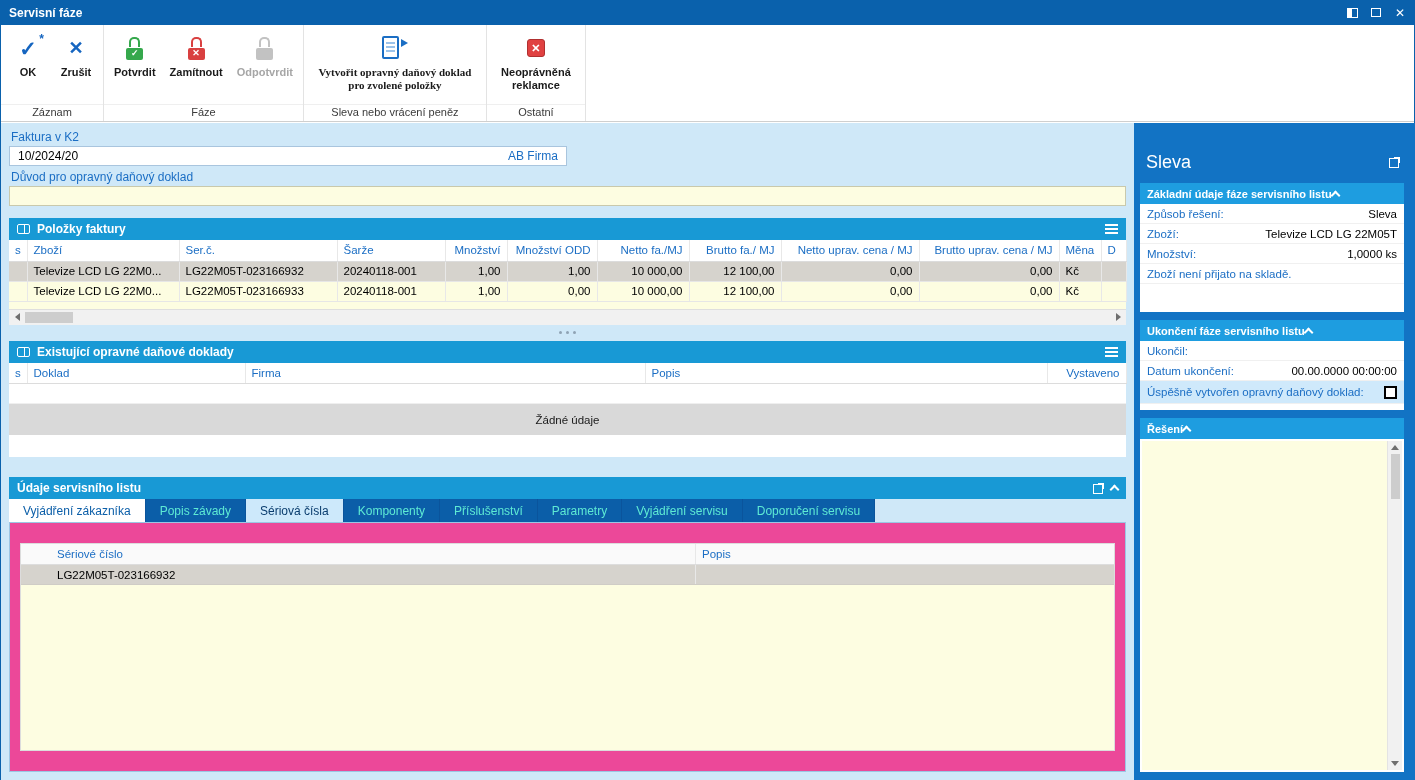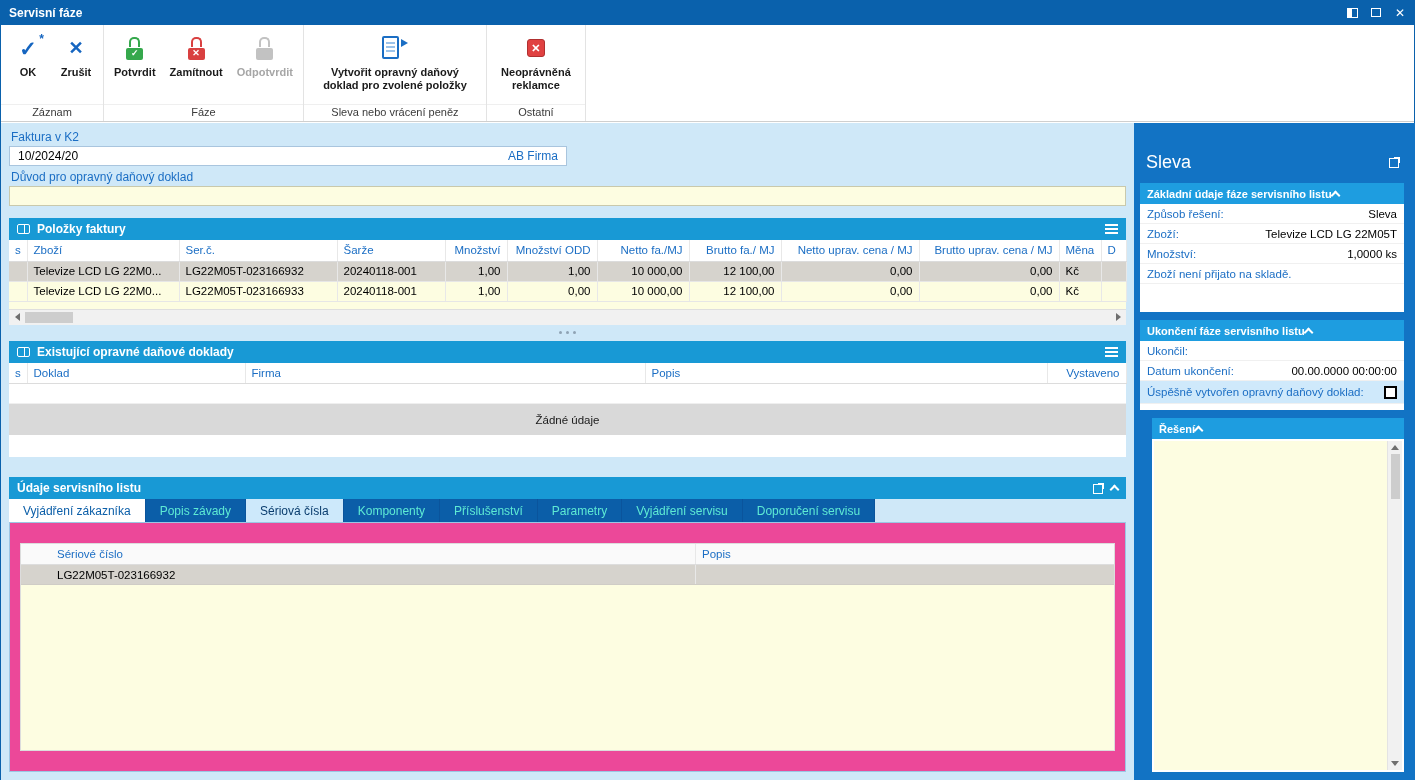--- a/index.html
+++ b/index.html
@@ -122,21 +122,21 @@
   .prow { height:20px; display:flex; align-items:center; justify-content:space-between; padding:0 7px;
           border-bottom:1px solid #f0f0f0; font-size:11.5px; background:#fff; }
   .plabel { color:#1b6ec4; white-space:nowrap; }
   .pvalue { color:#000; white-space:nowrap; }
   .pnote  { color:#1b6ec4; }
   .pfill  { height:28px; background:#fff; }
   .pfill.small { height:6px; }
   .prow.focus { background:#cfe9fb; height:23px; }
   .checkbox { width:13px; height:13px; background:#fff; border:2px solid #000; flex:none; }
   .sb-gap { height:8px; flex:none; }
-  .sb-panel.solution { flex:1; display:flex; flex-direction:column; min-height:0;margin-left:12px; }
+  .sb-panel.solution { flex:1; display:flex; flex-direction:column; min-height:0; }
   .yellowwrap { flex:1; background:#fff; padding:2px; display:flex; min-height:0; }
   .sb-yellow { flex:1; background:#fdfde1; position:relative; }
   .vscroll { position:absolute; top:0; right:0; bottom:0; width:15px; background:#f1f1f1; border-left:1px solid #e3e3e3;
              display:flex; flex-direction:column; align-items:center; padding:4px 0; }
   .vthumb { width:9px; height:45px; background:#cdcdcd; margin-top:4px; }
   .vfill { flex:1; }
 </style>
 </head>
 <body>
 
@@ -207,21 +207,21 @@
               </span>
           </span>
           <span class="tlabel">Odpotvrdit</span>
         </div>
       </div>
       <div class="tgroup-label">Fáze</div>
     </div>
 
     <div class="tgroup">
       <div class="tgroup-body">
-        <div class="tbtn" style="max-width:176px;">
+        <div class="tbtn" style="max-width:176px;font-family:Liberation Serif, serif;">
           <span class="ticon">
             <span class="doc-wrap">
                 <span class="doc"></span>
                 <span class="doc-arrow"></span>
               </span>
           </span>
           <span class="tlabel">Vytvořit opravný daňový doklad pro zvolené položky</span>
         </div>
       </div>
       <div class="tgroup-label">Sleva nebo vrácení peněz</div>

